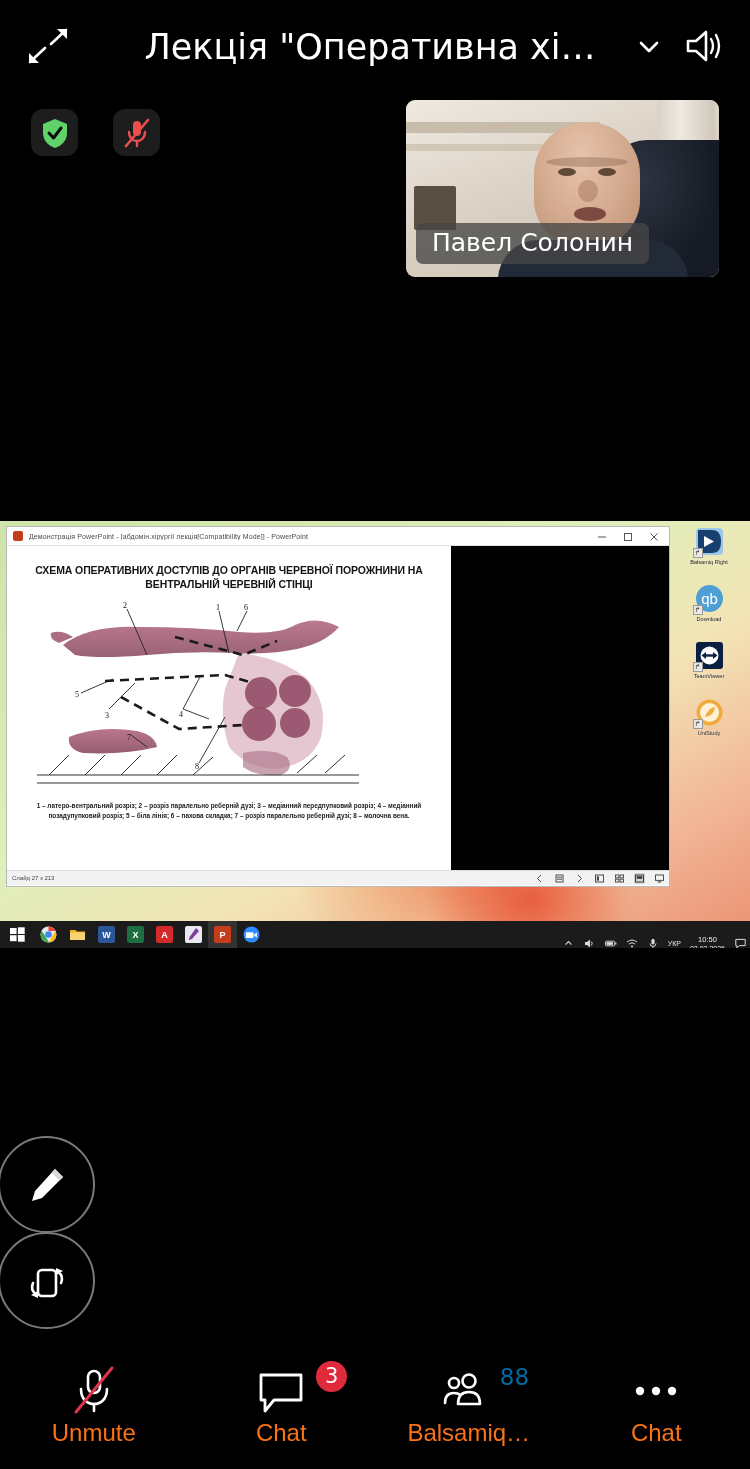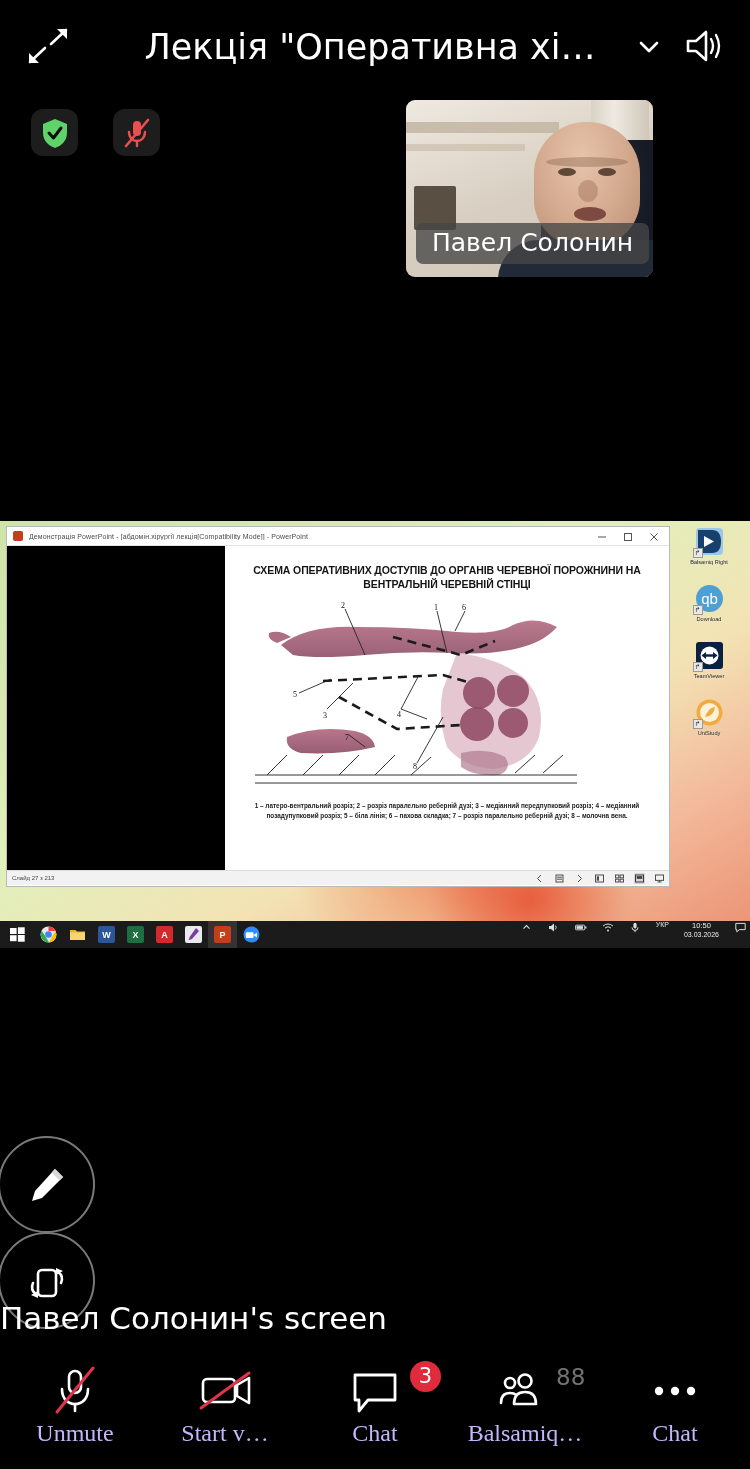--- a/index.html
+++ b/index.html
@@ -26,21 +26,21 @@
   
   .chip {
     position: absolute; width: 47px; height: 47px; border-radius: 12px;
     background: #1d1d1d; display: flex; align-items: center; justify-content: center;
   }
   .chip-shield { left: 31px; top: 109px; }
   .chip-mic    { left: 113px; top: 109px; }
 
   
   .selfvideo {
-    position: absolute; left: 406px; top: 100px; width: 247px; height: 177px;
+    position: absolute; left: 406px; top: 100px; width: 313px; height: 177px;
     border-radius: 9px; overflow: hidden; background: #2a2622;
   }
   .sv-wall {
     position: absolute; inset: 0;
     background:
       linear-gradient(160deg, #efe9e0 0%, #e3dbd0 28%, #d8cfc2 52%, #cfc5b6 100%);
   }
   .sv-shelf {
     position: absolute; left: 0; top: 22px; width: 62%; height: 11px;
     background: #c2b5a3; opacity: .85;
@@ -122,21 +122,21 @@
   .pp-title {
     font-size: 7px; color: #4a4a4a; white-space: nowrap; overflow: hidden;
     font-family: "Liberation Sans", sans-serif; letter-spacing: .1px;
   }
   .pp-wctrls { position: absolute; right: 2px; top: 0; height: 19px; display: flex; align-items: center; gap: 0; }
   .pp-wbtn { width: 26px; height: 19px; display: flex; align-items: center; justify-content: center; color: #555; font-size: 9px; font-family: "Liberation Sans", sans-serif; }
   .pp-wbtn svg { display: block; }
 
   .pp-stage {
     position: relative; height: 324px; background: #000;
-    display: flex; align-items: stretch; justify-content: flex-end;
+    display: flex; align-items: stretch; justify-content: flex-start;
   }
   .pp-slide {
     position: relative; width: 444px; background: #fff;
     display: flex; flex-direction: column; align-items: center;
   }
   .slide-heading {
     margin-top: 17px; width: 390px; text-align: center;
     font-family: "Liberation Sans", sans-serif; font-weight: bold;
     font-size: 10.5px; line-height: 14px; color: #141414; letter-spacing: -.1px;
   }
@@ -170,21 +170,21 @@
 
   
   .taskbar {
     position: absolute; left: 0; bottom: 0; width: 750px; height: 27px;
     background: #1b1b1b; display: flex; align-items: center;
   }
   .tb-start { width: 34px; height: 27px; display: flex; align-items: center; justify-content: center; }
   .tb-item { width: 29px; height: 27px; display: flex; align-items: center; justify-content: center; }
   .tb-item.active { background: #333; }
   .tb-ico { width: 17px; height: 17px; border-radius: 2px; display: flex; align-items: center; justify-content: center; font-size: 9px; color: #fff; font-family: "Liberation Sans", sans-serif; font-weight: bold; }
-  .tray { position: absolute; right: 4px; top: 0; height: 45px; display: flex; gap: 15px; color: #dcdcdc; }
+  .tray { position: absolute; right: 4px; top: 0; height: 45px; display: flex; align-items: center; gap: 9px; color: #dcdcdc; }
   .tray-ico { width: 12px; height: 12px; display: flex; align-items: center; justify-content: center; }
   .tray-lang { font-size: 7px; color: #e2e2e2; font-family: "Liberation Sans", sans-serif; }
   .tray-clock { display: flex; flex-direction: column; align-items: center; line-height: 9px; color: #ececec; font-family: "Liberation Sans", sans-serif; }
   .tray-clock .t { font-size: 7.5px; }
   .tray-clock .d { font-size: 7px; }
 
   
   .fab {
     position: absolute; width: 97px; height: 97px; border-radius: 50%;
     background: #000; border: 2px solid #7a7a7a;
@@ -205,31 +205,31 @@
     position: absolute; left: 0; bottom: 0; width: 750px; height: 118px;
     background: #000; display: flex; align-items: flex-start; justify-content: space-around;
     padding-top: 12px;
   }
   .tool {
     width: 125px; display: flex; flex-direction: column; align-items: center;
     position: relative;
   }
   .tool .ic { height: 54px; display: flex; align-items: center; justify-content: center; position: relative; }
   .tool .lbl {
-    color: #c4b5fd; font-size: 24px; line-height: 28px; margin-top: 2px;
-    white-space: nowrap; font-family: Liberation Serif, serif;
+    color: #f97316; font-size: 24px; line-height: 28px; margin-top: 2px;
+    white-space: nowrap; font-family: Liberation Sans, sans-serif;
   }
   .badge {
     position: absolute; left: 60px; top: -2px; min-width: 31px; height: 31px;
     background: #e02b3c; border-radius: 16px; color: #fff;
     font-size: 21px; line-height: 31px; text-align: center;
     font-family: "DejaVu Sans", sans-serif; padding: 0 5px;
   }
   .pcount {
-    position: absolute; left: 58px; top: 2px; color: #737373;
+    position: absolute; left: 58px; top: 2px; color: #0369a1;
     font-size: 23px; line-height: 24px; font-family: "DejaVu Sans", sans-serif;
   }
 </style>
 </head>
 <body>
 
 <div id="app">
 
   <div class="topbar">
     <div class="collapse-icon">
@@ -607,46 +607,35 @@
   <div class="fab fab-rotate">
     <svg width="50" height="50" viewBox="0 0 50 50">
       <rect x="16" y="14" width="18" height="26" rx="4" fill="none" stroke="#ffffff" stroke-width="2.6"></rect>
       <path d="M36 16 Q42 20 39 27" fill="none" stroke="#ffffff" stroke-width="2.6" stroke-linecap="round"></path>
       <polygon points="34,12 41,15 34,19" fill="#ffffff"></polygon>
       <path d="M14 38 Q8 34 11 27" fill="none" stroke="#ffffff" stroke-width="2.6" stroke-linecap="round"></path>
       <polygon points="16,42 9,39 16,35" fill="#ffffff"></polygon>
     </svg>
   </div>
 
-  <div class="screen-label">Павел Солонин's screen</div>
 
   <div class="toolbar">
 
     <div class="tool">
       <div class="ic">
         <svg width="52" height="54" viewBox="0 0 52 54">
           <rect x="20" y="8" width="12" height="22" rx="6" fill="none" stroke="#ffffff" stroke-width="2.6"></rect>
           <path d="M13 26 C13 36 19 41 26 41 C33 41 39 36 39 26" fill="none" stroke="#ffffff" stroke-width="2.6" stroke-linecap="round"></path>
           <line x1="26" y1="41" x2="26" y2="48" stroke="#ffffff" stroke-width="2.6" stroke-linecap="round"></line>
           <line x1="8" y1="49" x2="44" y2="5" stroke="#e0344b" stroke-width="3" stroke-linecap="round"></line>
         </svg>
       </div>
       <div class="lbl">Unmute</div>
     </div>
 
-    <div class="tool">
-      <div class="ic">
-        <svg width="60" height="54" viewBox="0 0 60 54">
-          <rect x="8" y="16" width="32" height="23" rx="4" fill="none" stroke="#ffffff" stroke-width="2.6"></rect>
-          <path d="M42 22 L54 15 V40 L42 33 Z" fill="none" stroke="#ffffff" stroke-width="2.6" stroke-linejoin="round"></path>
-          <line x1="6" y1="45" x2="54" y2="10" stroke="#e0344b" stroke-width="3" stroke-linecap="round"></line>
-        </svg>
-      </div>
-      <div class="lbl">Start v…</div>
-    </div>
 
     <div class="tool">
       <div class="ic">
         <svg width="50" height="54" viewBox="0 0 50 54">
           <path d="M5 12 H45 V37 H18 L9 48 V37 H5 Z" fill="none" stroke="#ffffff" stroke-width="2.8" stroke-linejoin="round"></path>
         </svg>
         <div class="badge">3</div>
       </div>
       <div class="lbl">Chat</div>
     </div>

